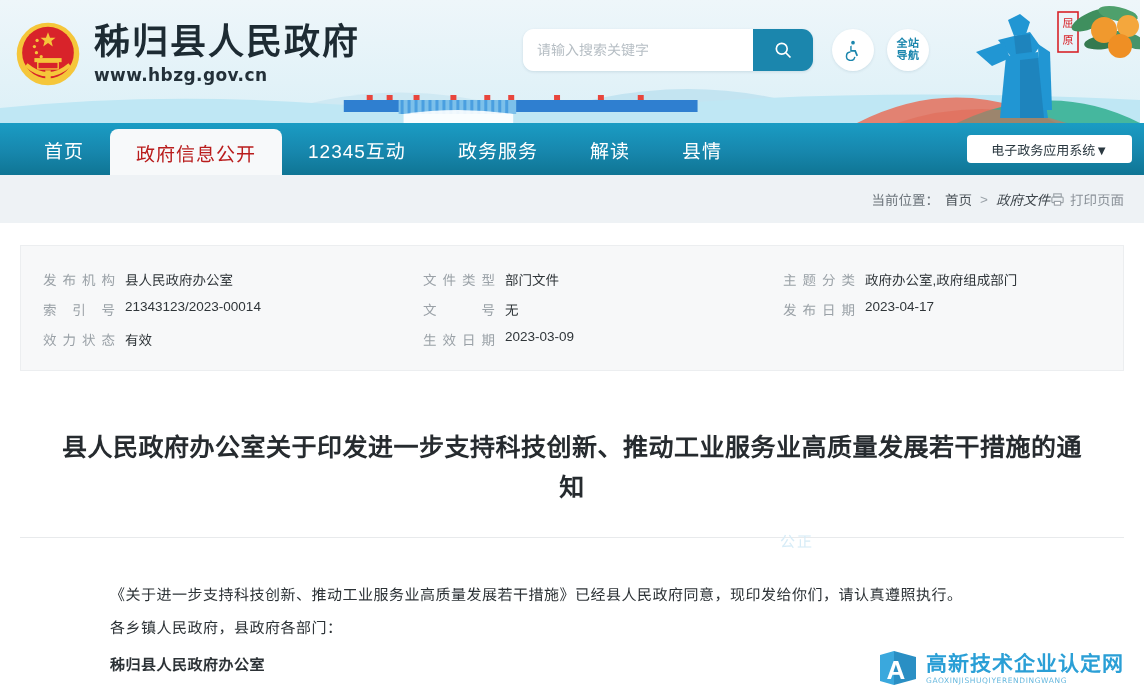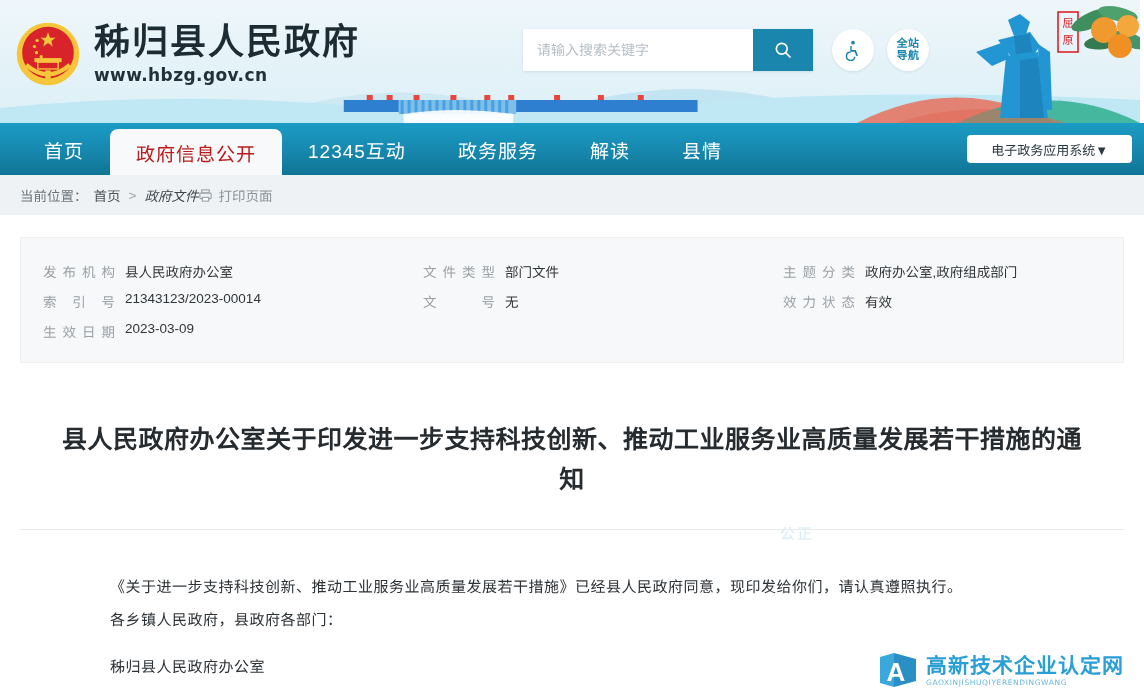--- a/index.html
+++ b/index.html
@@ -33,21 +33,21 @@
   }
   .site-url {
     font-size: 17px; font-weight: 700; color: #233039;
     letter-spacing: 0.4px; font-family: "DejaVu Sans", sans-serif;
   }
 
   .search-wrap {
     position: absolute; left: 523px; top: 29px; z-index: 6;
     display: flex; align-items: stretch;
     width: 290px; height: 42px;
-    border-radius: 0; overflow: hidden;
+    border-radius: 11px; overflow: hidden;
     box-shadow: 0 1px 3px rgba(0,60,90,.12);
   }
   .search-input {
     flex: 1; border: none; outline: none;
     background: #ffffff; padding: 0 14px;
     font-size: 14px; color: #333;
     font-family: "Liberation Sans", sans-serif;
   }
   .search-input::placeholder { color: #b6bec4; }
   .search-btn {
@@ -94,22 +94,22 @@
     background: #ffffff; color: #2a3840;
     border-radius: 4px; height: 28px;
     display: flex; align-items: center; padding: 0 24px;
     font-size: 13px; cursor: pointer; white-space: nowrap;
   }
 
   
   .page { width: 1144px; background: #ffffff; }
 
   .crumbbar {
-    background: #eef2f5; height: 40px;
-    display: flex; align-items: center; justify-content: flex-start;
+    background: #eef2f5; height: 48px;
+    display: flex; align-items: center; justify-content: flex-end;
     padding: 0 20px;
   }
   .crumb { font-size: 13.5px; color: #6d757c; display: flex; align-items: center; gap: 6px; }
   .crumb .c-link { color: #4a5258; cursor: pointer; }
   .crumb .c-sep { color: #9aa2a8; margin: 0 2px; }
   .crumb .c-cur { color: #3d454b; cursor: pointer; font-style: italic; }
   .print-btn {
     display: flex; align-items: center; gap: 5px;
     font-size: 13.5px; color: #8b9299; cursor: pointer;
   }
@@ -350,20 +350,24 @@
       </div>
 
       <div class="meta-cell">
         <span class="meta-k">索引号</span>
         <span class="meta-v">21343123/2023-00014</span>
       </div>
       <div class="meta-cell">
         <span class="meta-k">文号</span>
         <span class="meta-v">无</span>
       </div>
+      <div class="meta-cell">
+        <span class="meta-k">发布日期</span>
+        <span class="meta-v">2023-04-17</span>
+      </div>
 
       <div class="meta-cell">
         <span class="meta-k">效力状态</span>
         <span class="meta-v">有效</span>
       </div>
       <div class="meta-cell">
         <span class="meta-k">生效日期</span>
         <span class="meta-v">2023-03-09</span>
       </div>
       <div class="meta-cell empty">
@@ -374,21 +378,21 @@
 
     <h1 class="doc-title">县人民政府办公室关于印发进一步支持科技创新、推动工业服务业高质量发展若干措施的通知</h1>
 
     <div class="doc-rule"></div>
 
     <div class="doc-body">
       <div class="wm-gongzheng">公正</div>
 
       <p class="doc-p" style="margin-top:14px;">《关于进一步支持科技创新、推动工业服务业高质量发展若干措施》已经县人民政府同意，现印发给你们，请认真遵照执行。</p>
       <p class="doc-p">各乡镇人民政府，县政府各部门：</p>
-      <p class="doc-p" style="margin-top:14px;">秭归县人民政府办公室</p>
+      <p class="doc-p" style="margin-top:4px;font-weight:bold;">秭归县人民政府办公室</p>
 
       <div class="wm-logo">
         <svg width="44" height="40" viewBox="0 0 44 40">
           <path d="M4 6 L18 2 L18 36 L4 32 Z" fill="#3aa8dd"></path>
           <path d="M18 2 L40 8 L40 30 L18 36 Z" fill="#2a8fc4"></path>
           <text x="20" y="30" font-size="26" font-weight="700" fill="#ffffff" text-anchor="middle" font-family="Liberation Sans, sans-serif">A</text>
         </svg>
         <div class="wm-logo-text">
           <div class="wm-logo-cn">高新技术企业认定网</div>
           <div class="wm-logo-en">GAOXINJISHUQIYERENDINGWANG</div>

